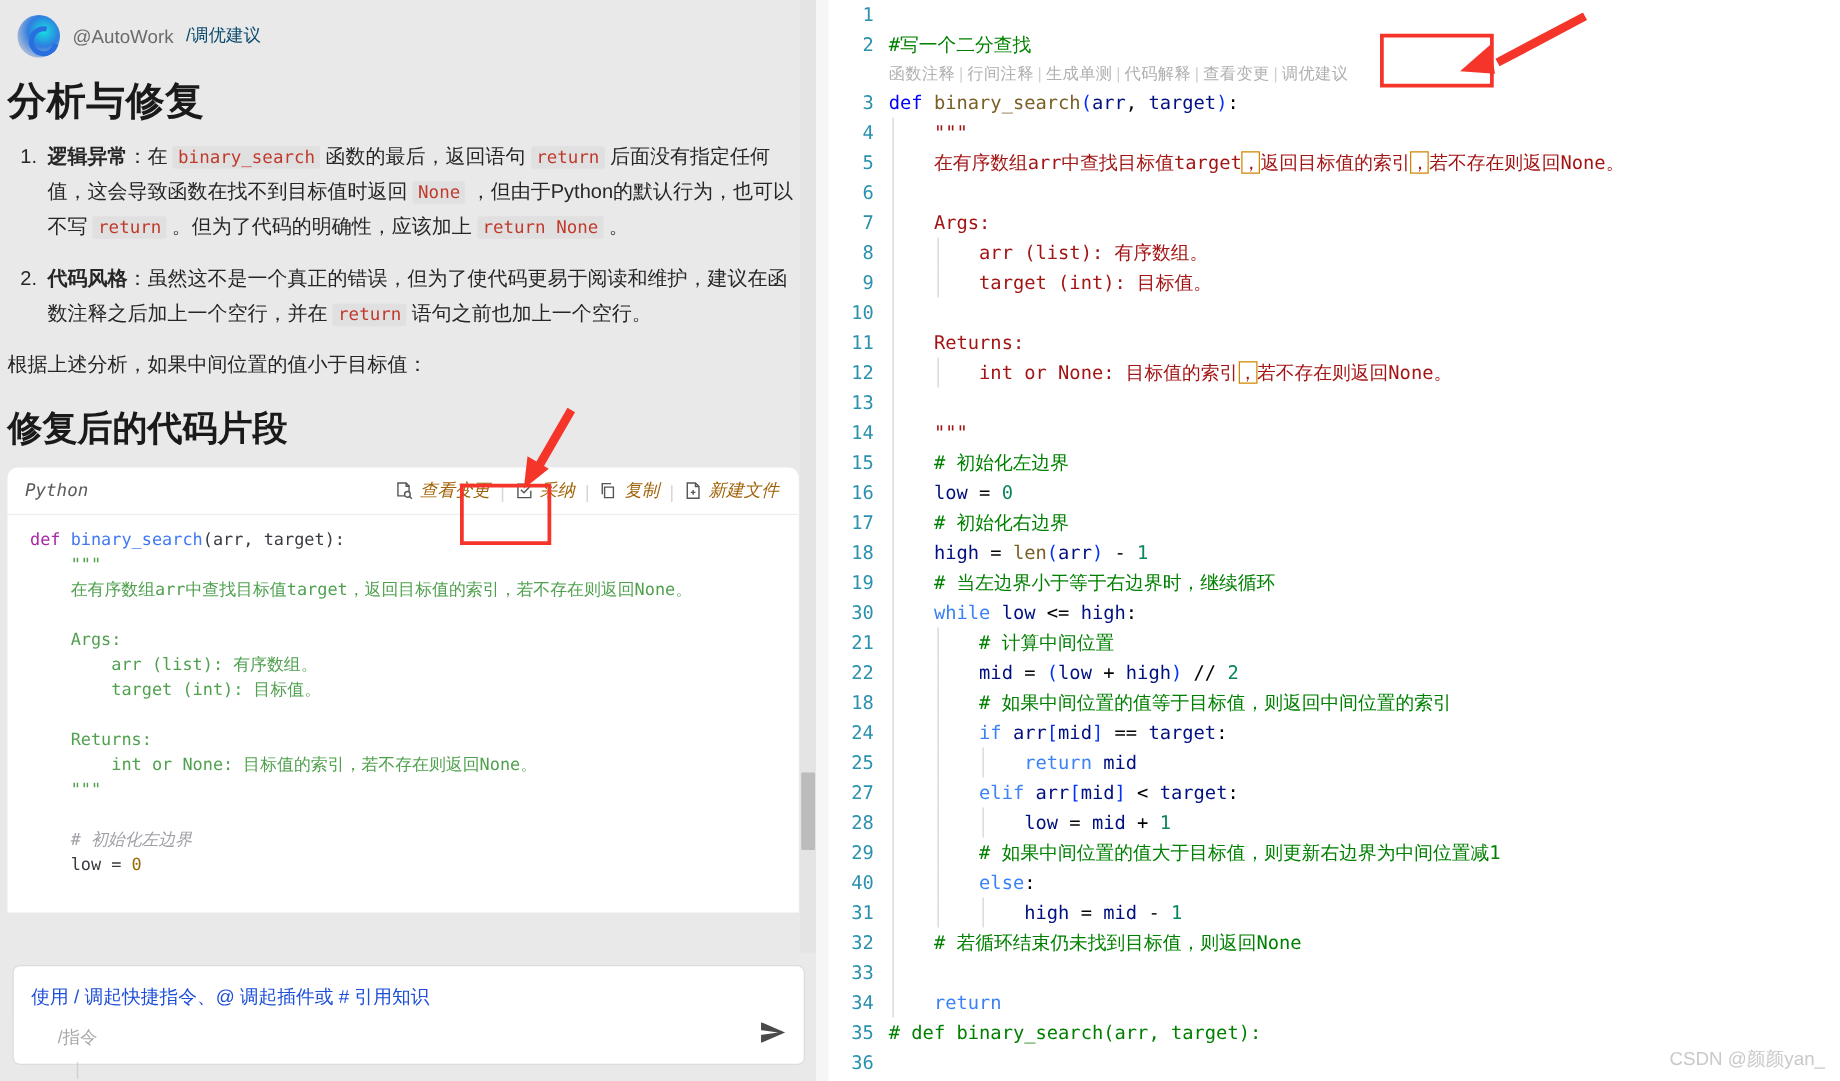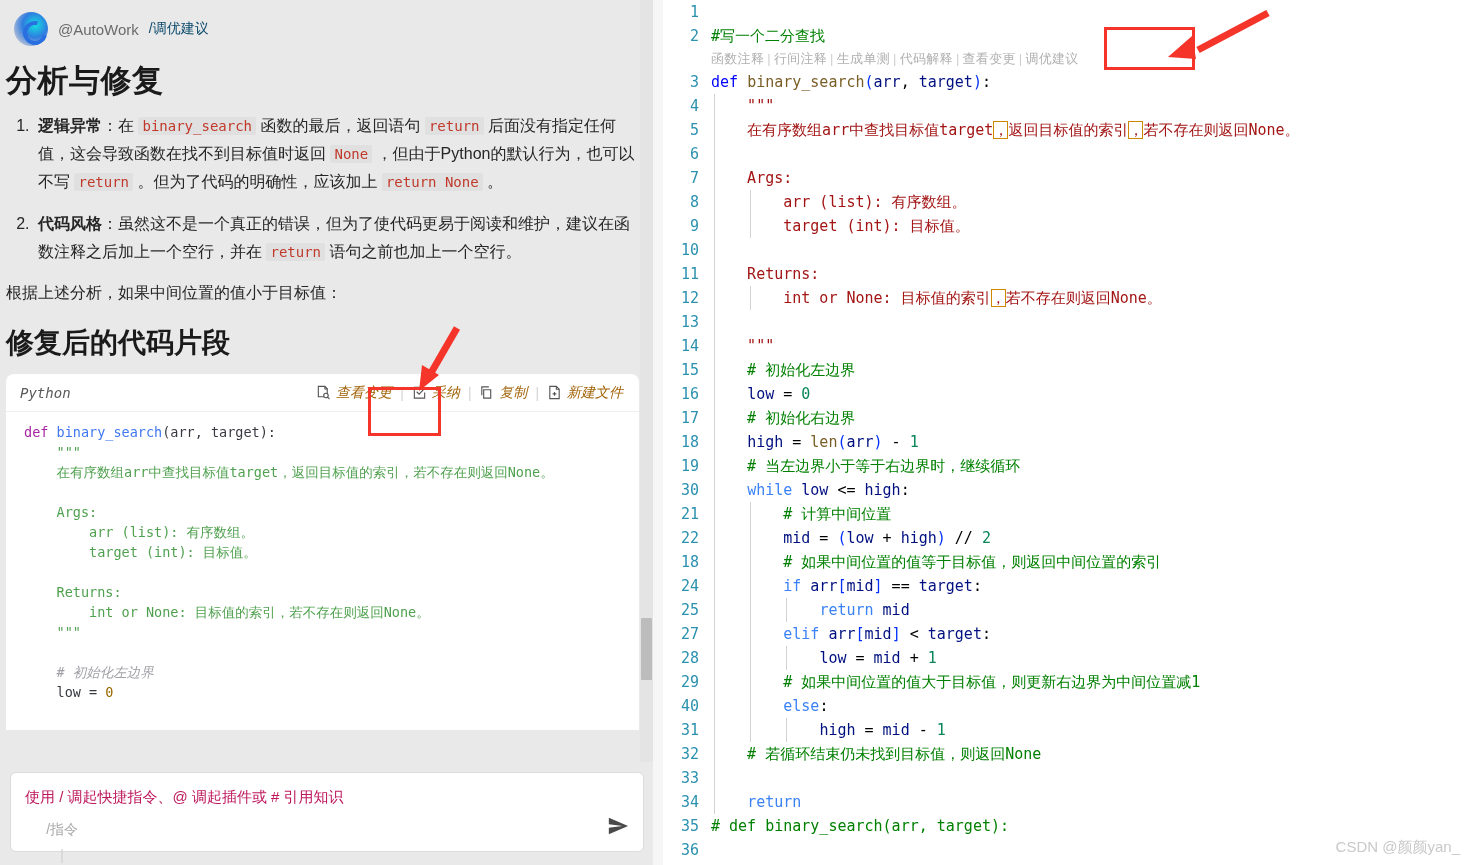--- a/index.html
+++ b/index.html
@@ -113,21 +113,21 @@
   .k-pln { color: #383a42; }
 
   
   #composer {
     position: absolute; left: 10px; top: 772px;
     width: 634px; height: 80px;
     background: #fff; border: 1px solid #dcdcdc; border-radius: 6px;
   }
   .composer-placeholder {
     position: absolute; left: 14px; top: 15px;
-    font-size: 15px; color: #be185d;
+    font-size: 15px; color: #1d4ed8;
   }
   .composer-chips {
     position: absolute; left: 30px; top: 48px;
     font-size: 14px; color: #a8a8a8;
     display: flex; gap: 8px; align-items: center; flex-direction: column;
   }
   .chip-sep { color: #d0d0d0; }
   #send-btn {
     position: absolute; right: 14px; bottom: 14px;
     width: 22px; height: 22px; cursor: pointer; color: #4a4a4a;

